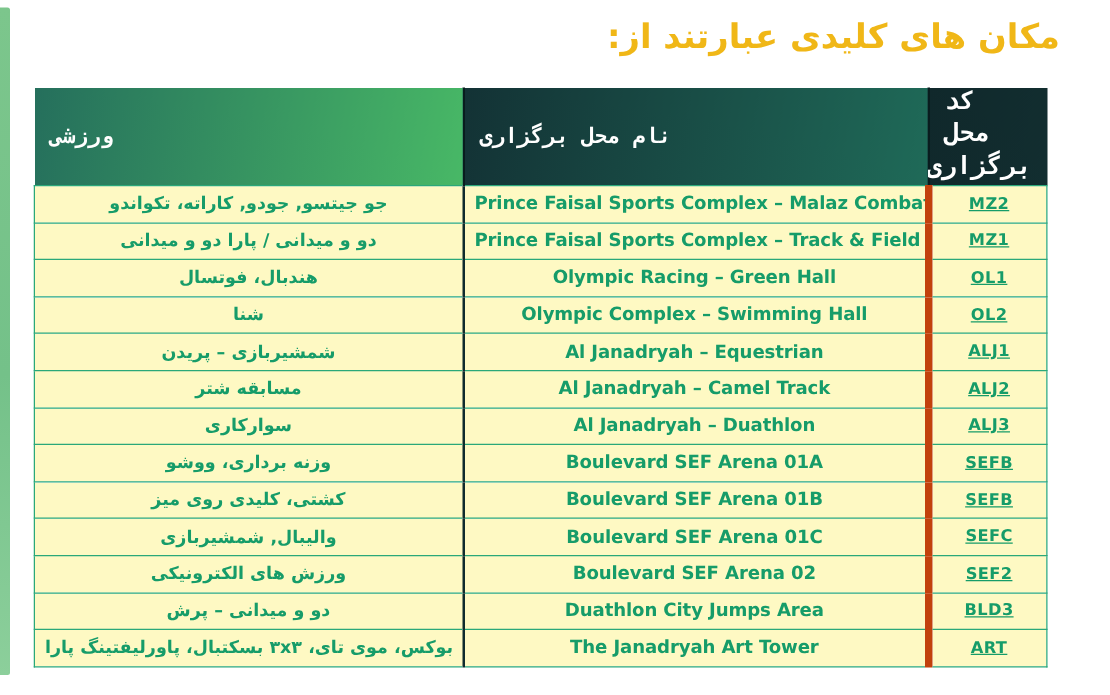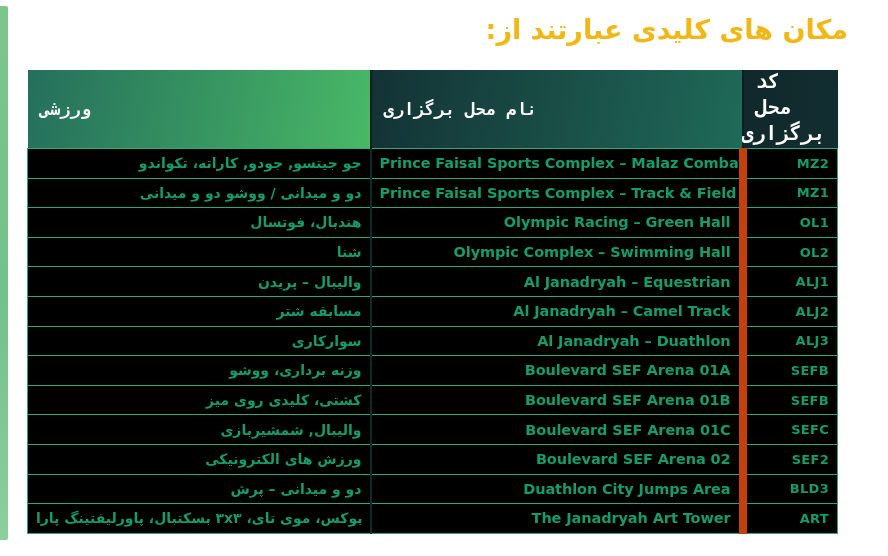--- a/index.html
+++ b/index.html
@@ -95,32 +95,33 @@
   .hdr-line { display: block; }
 
   
   tbody tr {
     height: 29.6px;
   }
   tbody td {
     border: 1px solid #2aa879;
     padding: 0 8px;
     vertical-align: middle;
-    text-align: right;
+    text-align: center;
     color: #169c69;
     font-weight: bold;
-    background: #000000;
+    background: #fef9c3;
     white-space: nowrap;
     overflow: hidden;
   }
   td.cell-code {
     font-size: 13px;
     letter-spacing: 0.3px;
-    border-left: 8px solid #c2410c;
+    border-left: 6px solid #c2410c;
     direction: ltr;
+    text-decoration: underline;
   }
   td.cell-name {
     font-size: 14.5px;
     letter-spacing: -0.1px;
     border-left: 2px solid #0f2b2d;
     direction: ltr;
   }
   td.cell-sport {
     font-size: 14px;
     direction: rtl;
@@ -152,36 +153,36 @@
     </thead>
     <tbody id="venue-rows">
         <tr>
           <td class="cell-code">MZ2</td>
           <td class="cell-name">Prince Faisal Sports Complex – Malaz Combat Hall</td>
           <td class="cell-sport">جو جیتسو, جودو, کاراته، تکواندو</td>
         </tr>
         <tr>
           <td class="cell-code">MZ1</td>
           <td class="cell-name">Prince Faisal Sports Complex – Track &amp; Field</td>
-          <td class="cell-sport">دو و میدانی / ووشو دو و میدانی</td>
+          <td class="cell-sport">دو و میدانی / پارا دو و میدانی</td>
         </tr>
         <tr>
           <td class="cell-code">OL1</td>
           <td class="cell-name">Olympic Racing – Green Hall</td>
           <td class="cell-sport">هندبال، فوتسال</td>
         </tr>
         <tr>
           <td class="cell-code">OL2</td>
           <td class="cell-name">Olympic Complex – Swimming Hall</td>
           <td class="cell-sport">شنا</td>
         </tr>
         <tr>
           <td class="cell-code">ALJ1</td>
           <td class="cell-name">Al Janadryah – Equestrian</td>
-          <td class="cell-sport">والیبال – پریدن</td>
+          <td class="cell-sport">شمشیربازی – پریدن</td>
         </tr>
         <tr>
           <td class="cell-code">ALJ2</td>
           <td class="cell-name">Al Janadryah – Camel Track</td>
           <td class="cell-sport">مسابقه شتر</td>
         </tr>
         <tr>
           <td class="cell-code">ALJ3</td>
           <td class="cell-name">Al Janadryah – Duathlon</td>
           <td class="cell-sport">سوارکاری</td>

